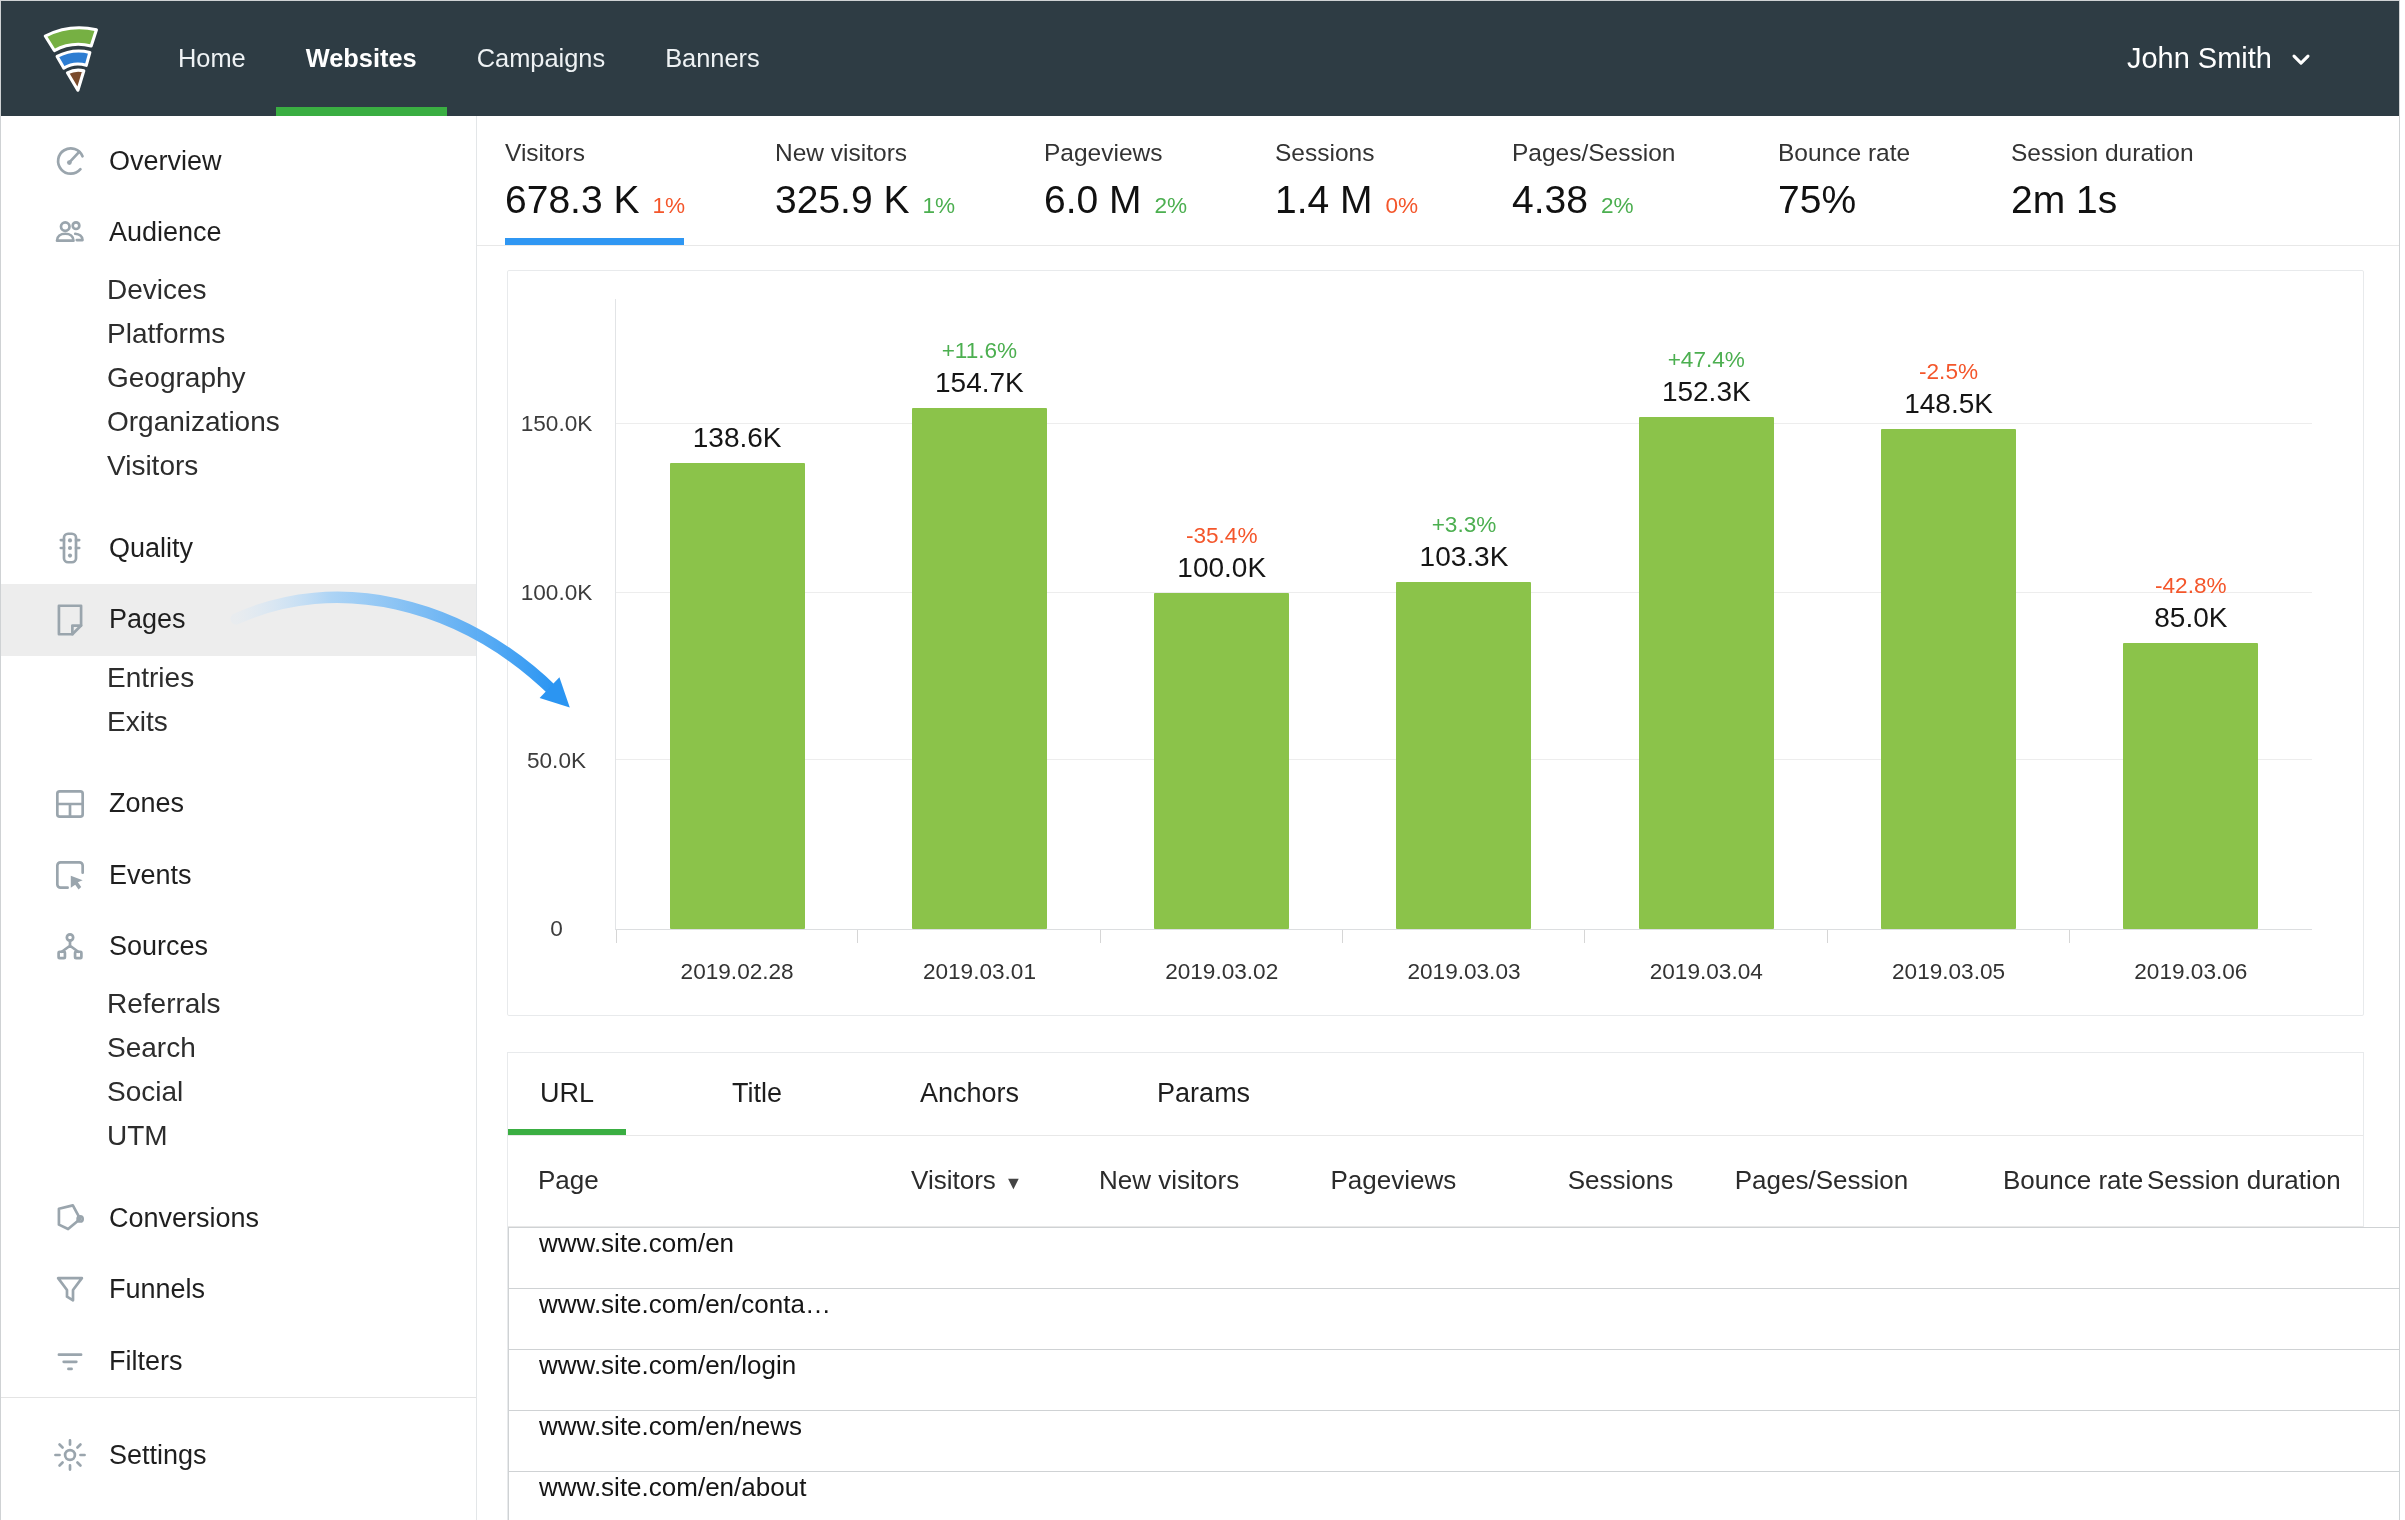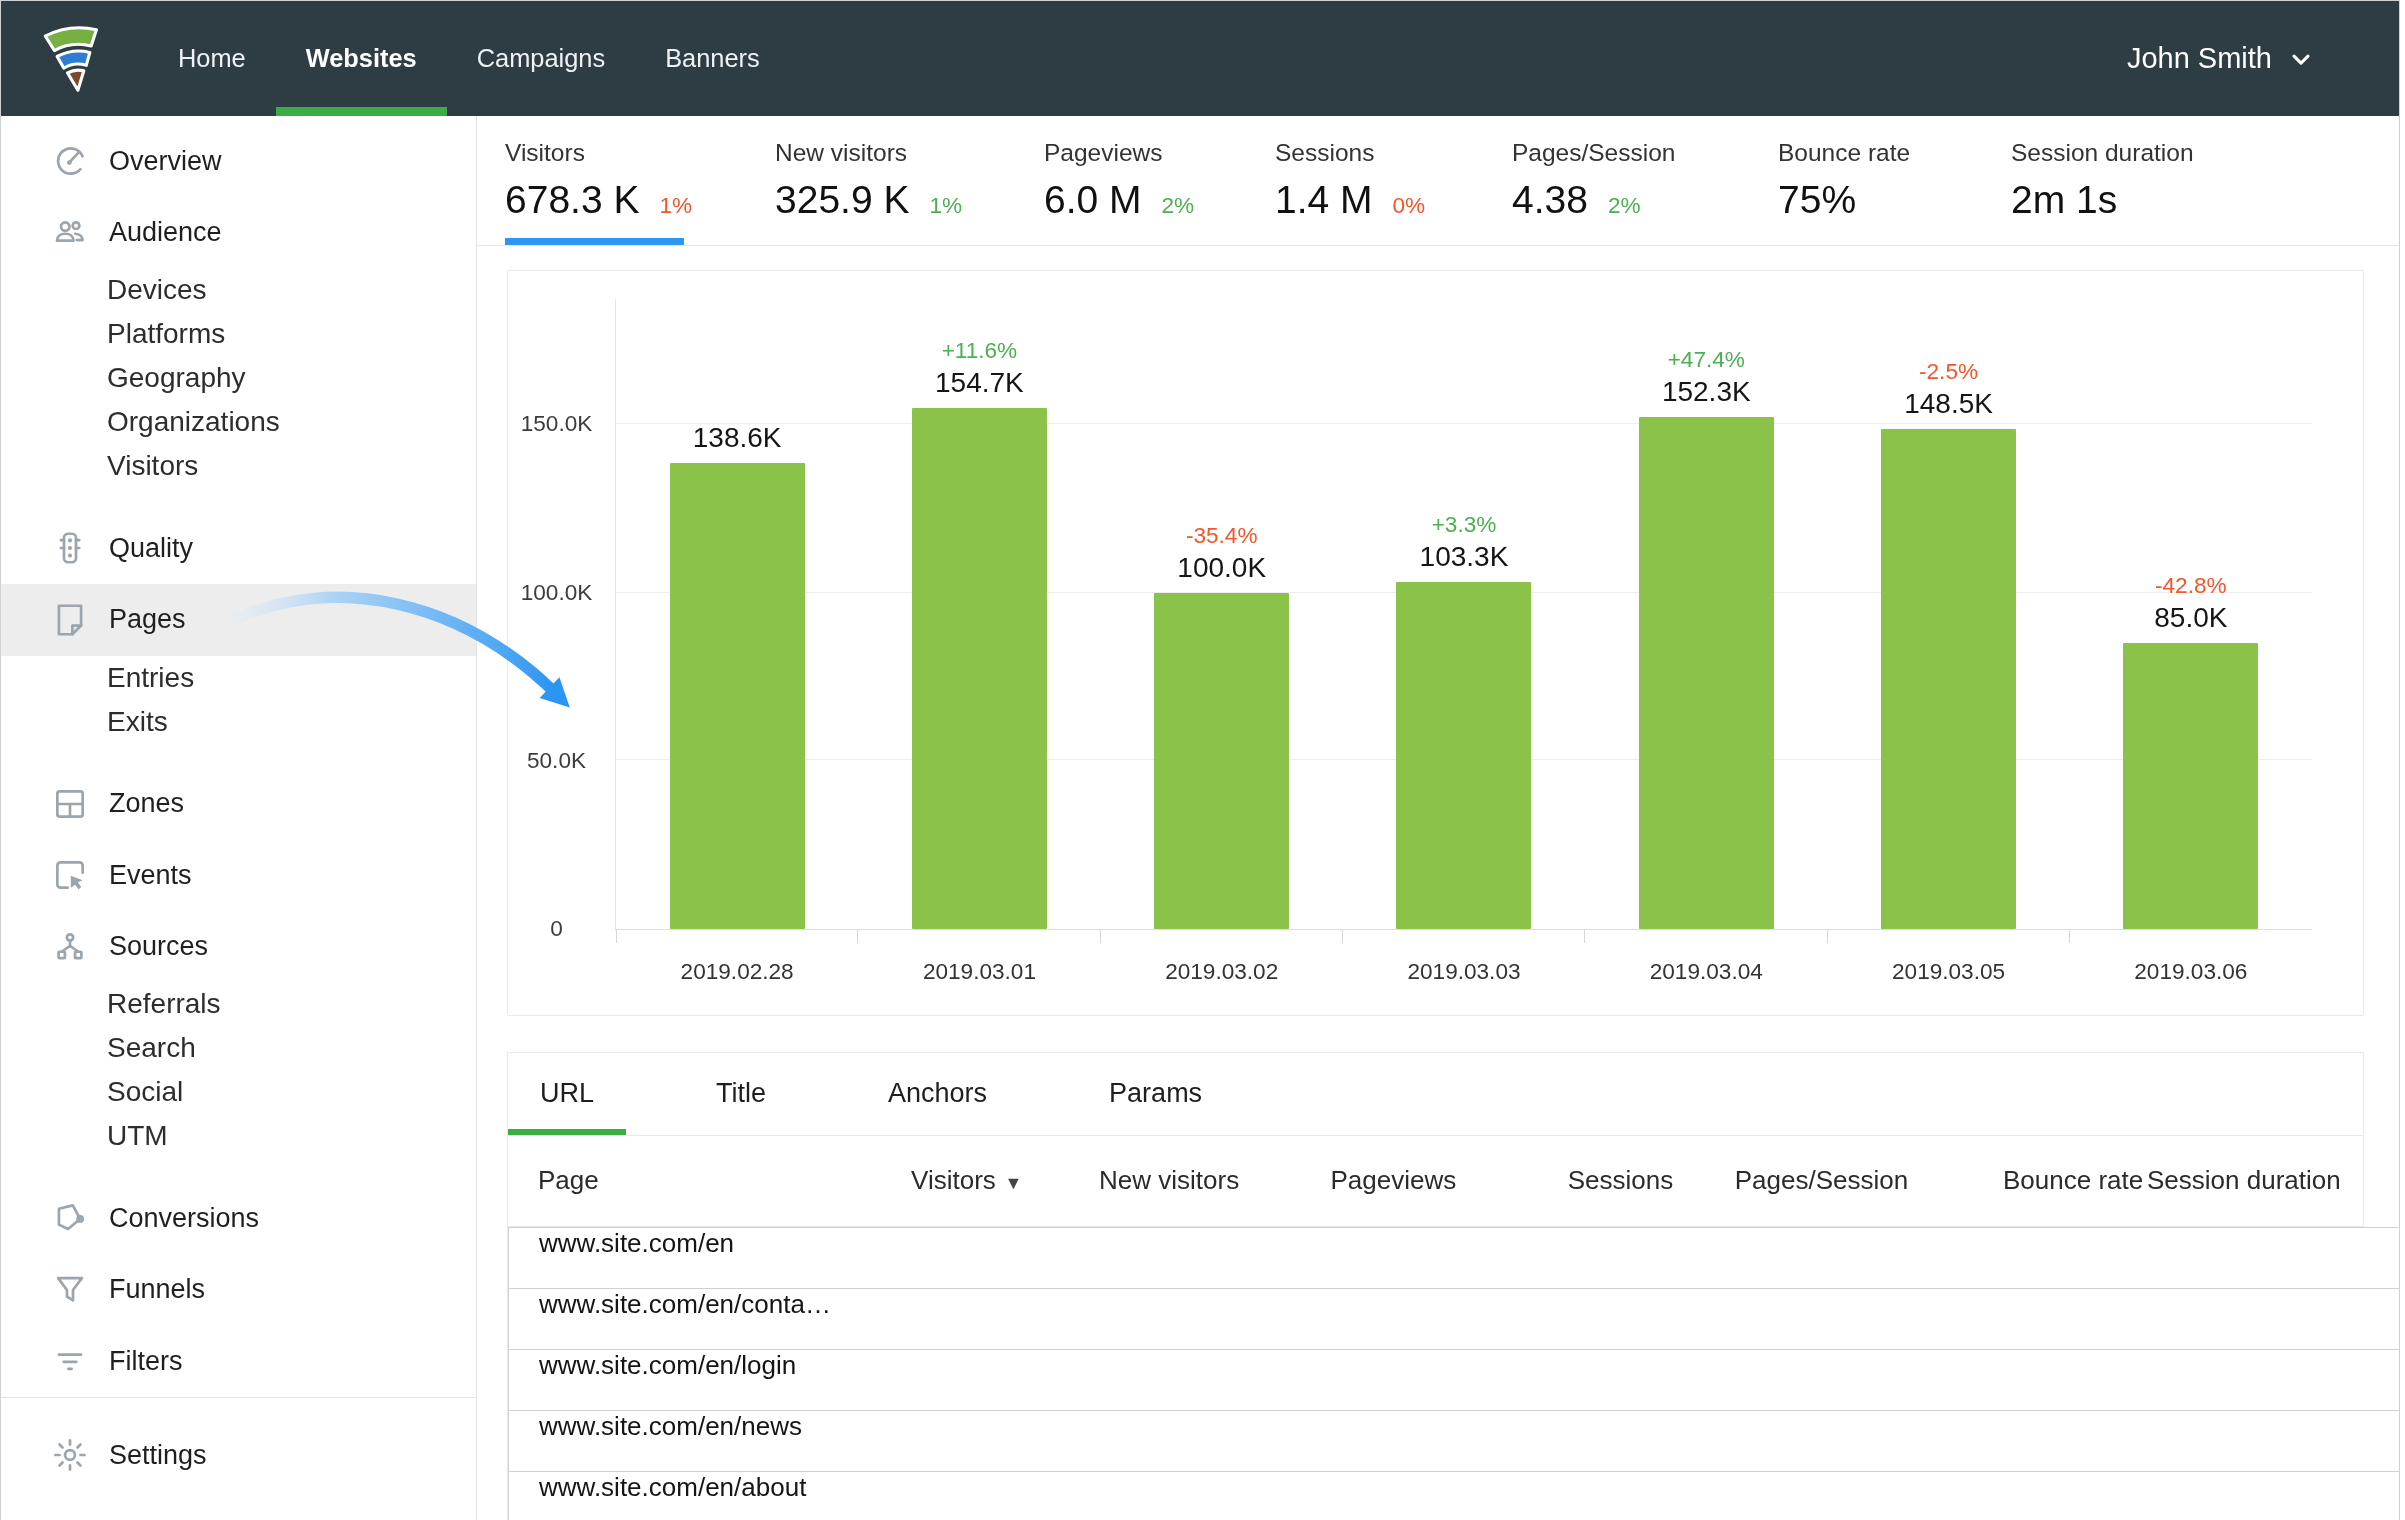--- a/index.html
+++ b/index.html
@@ -33,42 +33,42 @@
   .side-item .ic svg{width:38px;height:38px}
   .side-item.active{background:#ededed}
   .side-spacer{flex:1}
   .side-footer{border-top:0.9px solid #e4e4e4;padding:21px 0 28px}
 
   
   .content{flex:1;display:flex;flex-direction:column;overflow:hidden}
   .metrics{height:130px;border-bottom:0.9px solid var(--line);display:flex;padding-left:28px;flex:0 0 auto}
   .metric{position:relative;padding-top:22.6px;cursor:pointer}
   .metric .mlabel{font-size:24.5px;color:#333;margin-bottom:11.3px}
-  .metric .mval{font-size:39px;font-weight:500;color:#111;display:flex;align-items:baseline;gap:20px}
+  .metric .mval{font-size:39px;font-weight:500;color:#111;display:flex;align-items:baseline;gap:13px}
   .metric .mdelta{font-size:22.6px}
   .metric.selected::after{content:"";position:absolute;left:0;bottom:0;width:179px;height:6.6px;background:var(--blue)}
 
   
   .chart-card{position:relative;width:1857px;height:746px;margin:23.5px 0 0 30px;border:0.9px solid #e8eaec;border-radius:1.9px;background:#fff;flex:0 0 auto}
   .plot{position:absolute;left:107px;right:51px;top:28px;bottom:85px;border-left:0.9px solid #e2e4e6;border-bottom:1.9px solid #dcdee0}
   .gridline{position:absolute;left:0;right:0;height:0.9px;background:#ededed;z-index:1}
   .ylab{position:absolute;left:-104px;width:89px;text-align:center;font-size:22.6px;color:#3c3c3c;line-height:28px}
   .slots{position:absolute;inset:0;display:flex;z-index:2}
   .slot{position:relative;flex:1;display:flex;flex-direction:column;justify-content:flex-end;align-items:center}
   .slot .tick{position:absolute;right:0;bottom:-14px;width:0.9px;height:12.2px;background:#d6d6d6}
   .slot .tick.first{left:0;right:auto}
   .blabels{margin-bottom:7.5px;text-align:center}
   .blabels .pct{font-size:22.6px;line-height:30px}
   .blabels .val{font-size:28px;color:#151515;line-height:34px}
   .bar{width:135px;border-radius:0.9px;cursor:pointer}
   .xlab{position:absolute;bottom:-56px;left:50%;transform:translateX(-50%);font-size:22.6px;color:#333;white-space:nowrap}
 
   
   .table-card{width:1857px;margin:36px 0 0 30px;border:0.9px solid #e8eaec;border-bottom:none;background:#fff;flex:0 0 auto}
-  .tabs{height:83px;border-bottom:0.9px solid var(--line);display:flex;gap:58px}
+  .tabs{height:83px;border-bottom:0.9px solid var(--line);display:flex;gap:74px}
   .tab{position:relative;display:flex;align-items:center;padding:0 32px;font-size:27px;color:#1e1e1e;cursor:pointer}
   .tab.active::after{content:"";position:absolute;left:0;right:0;bottom:-0.9px;height:6.6px;background:var(--accent)}
   .tgrid{display:grid;grid-template-columns:339px 179px 217px 217px 217px 235px 235px 218px;align-items:center}
   .thead{height:91px;border-bottom:0.9px solid var(--line)}
   .th{font-size:26px;color:#2b2b2b;text-align:right;padding-right:3.8px;white-space:nowrap}
   .th.left{text-align:left;padding-left:30px}
   .th:last-child{padding-right:28px}
   .sort{font-size:18px;color:#444;margin-left:8.5px}
   .trow{height:61px;border-bottom:0.9px solid #ececec;cursor:pointer}
   .td{font-size:26px;color:#151515;text-align:right;white-space:nowrap;display:flex;justify-content:flex-end;align-items:baseline;gap:7.5px;padding-right:3.8px}

